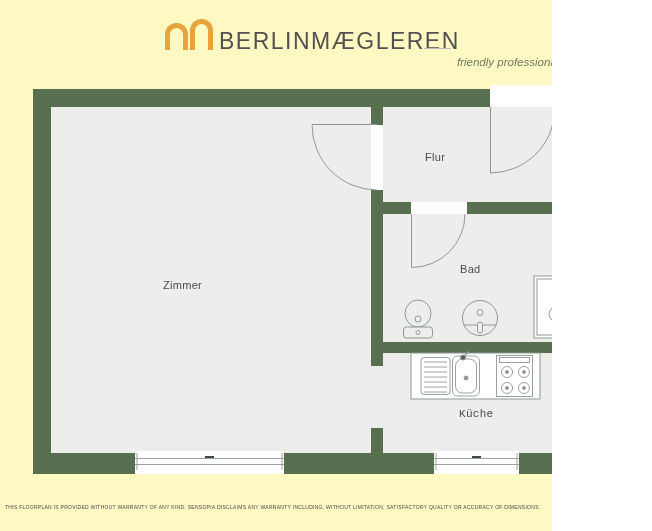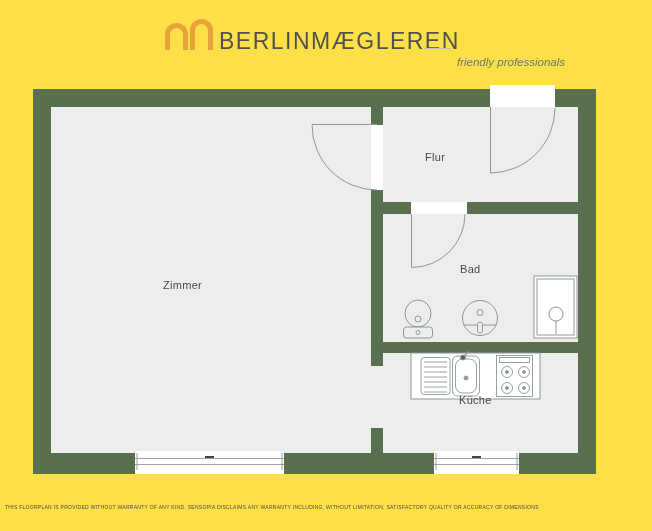--- a/index.html
+++ b/index.html
@@ -1,16 +1,16 @@
 <!DOCTYPE html>
 <html><head>
 <meta charset="utf-8">
 <style>
   html,body{margin:0;padding:0;background:#fff;}
-  .page{position:relative;width:652px;height:531px;background:#fde047;overflow:hidden;
+  .page{position:relative;width:552px;height:531px;background:#fef9c3;overflow:hidden;
         font-family:"Liberation Sans",sans-serif;}
 
   
   .logo{position:absolute;left:163px;top:17px;width:55px;height:36px;}
   .arch{position:absolute;border:5px solid #E8A33C;border-bottom:none;
         border-radius:12px 12px 0 0;background:transparent;}
   .arch-left {left:2px; top:6px;width:13px;height:22px;}
   .arch-right{left:27px;top:2px;width:13px;height:26px;}
   .brand{position:absolute;left:219px;top:30px;font-size:23px;line-height:23px;
          color:#515151;letter-spacing:1.5px;font-weight:400;white-space:nowrap;}
@@ -19,21 +19,21 @@
            color:#6F7A66;white-space:nowrap;margin-top:17px;}
 
   
   .plan{position:absolute;left:33px;top:89px;width:563px;height:385px;}
   .plan svg{position:absolute;left:0;top:0;overflow:visible;}
   .room-label{position:absolute;font-size:11px;color:#4A4A4A;letter-spacing:.3px;
               line-height:12px;}
   .lbl-zimmer{left:163px;top:279px;width:80px;}
   .lbl-flur  {left:425px;top:151px;width:60px;}
   .lbl-bad   {left:460px;top:263px;width:60px;}
-  .lbl-kueche{left:459px;top:394px;width:60px;}
+  .lbl-kueche{left:459px;top:408px;width:60px;font-family:Liberation Mono, monospace;}
 
   
   .disclaimer{position:absolute;left:5px;top:504px;font-size:5px;color:#4A4A4A;
               letter-spacing:.28px;white-space:nowrap;}
   .copyright{position:absolute;right:4px;top:515px;font-size:11px;color:#3A3A3A;
              white-space:nowrap;}
 </style>
 </head>
 <body>
 

